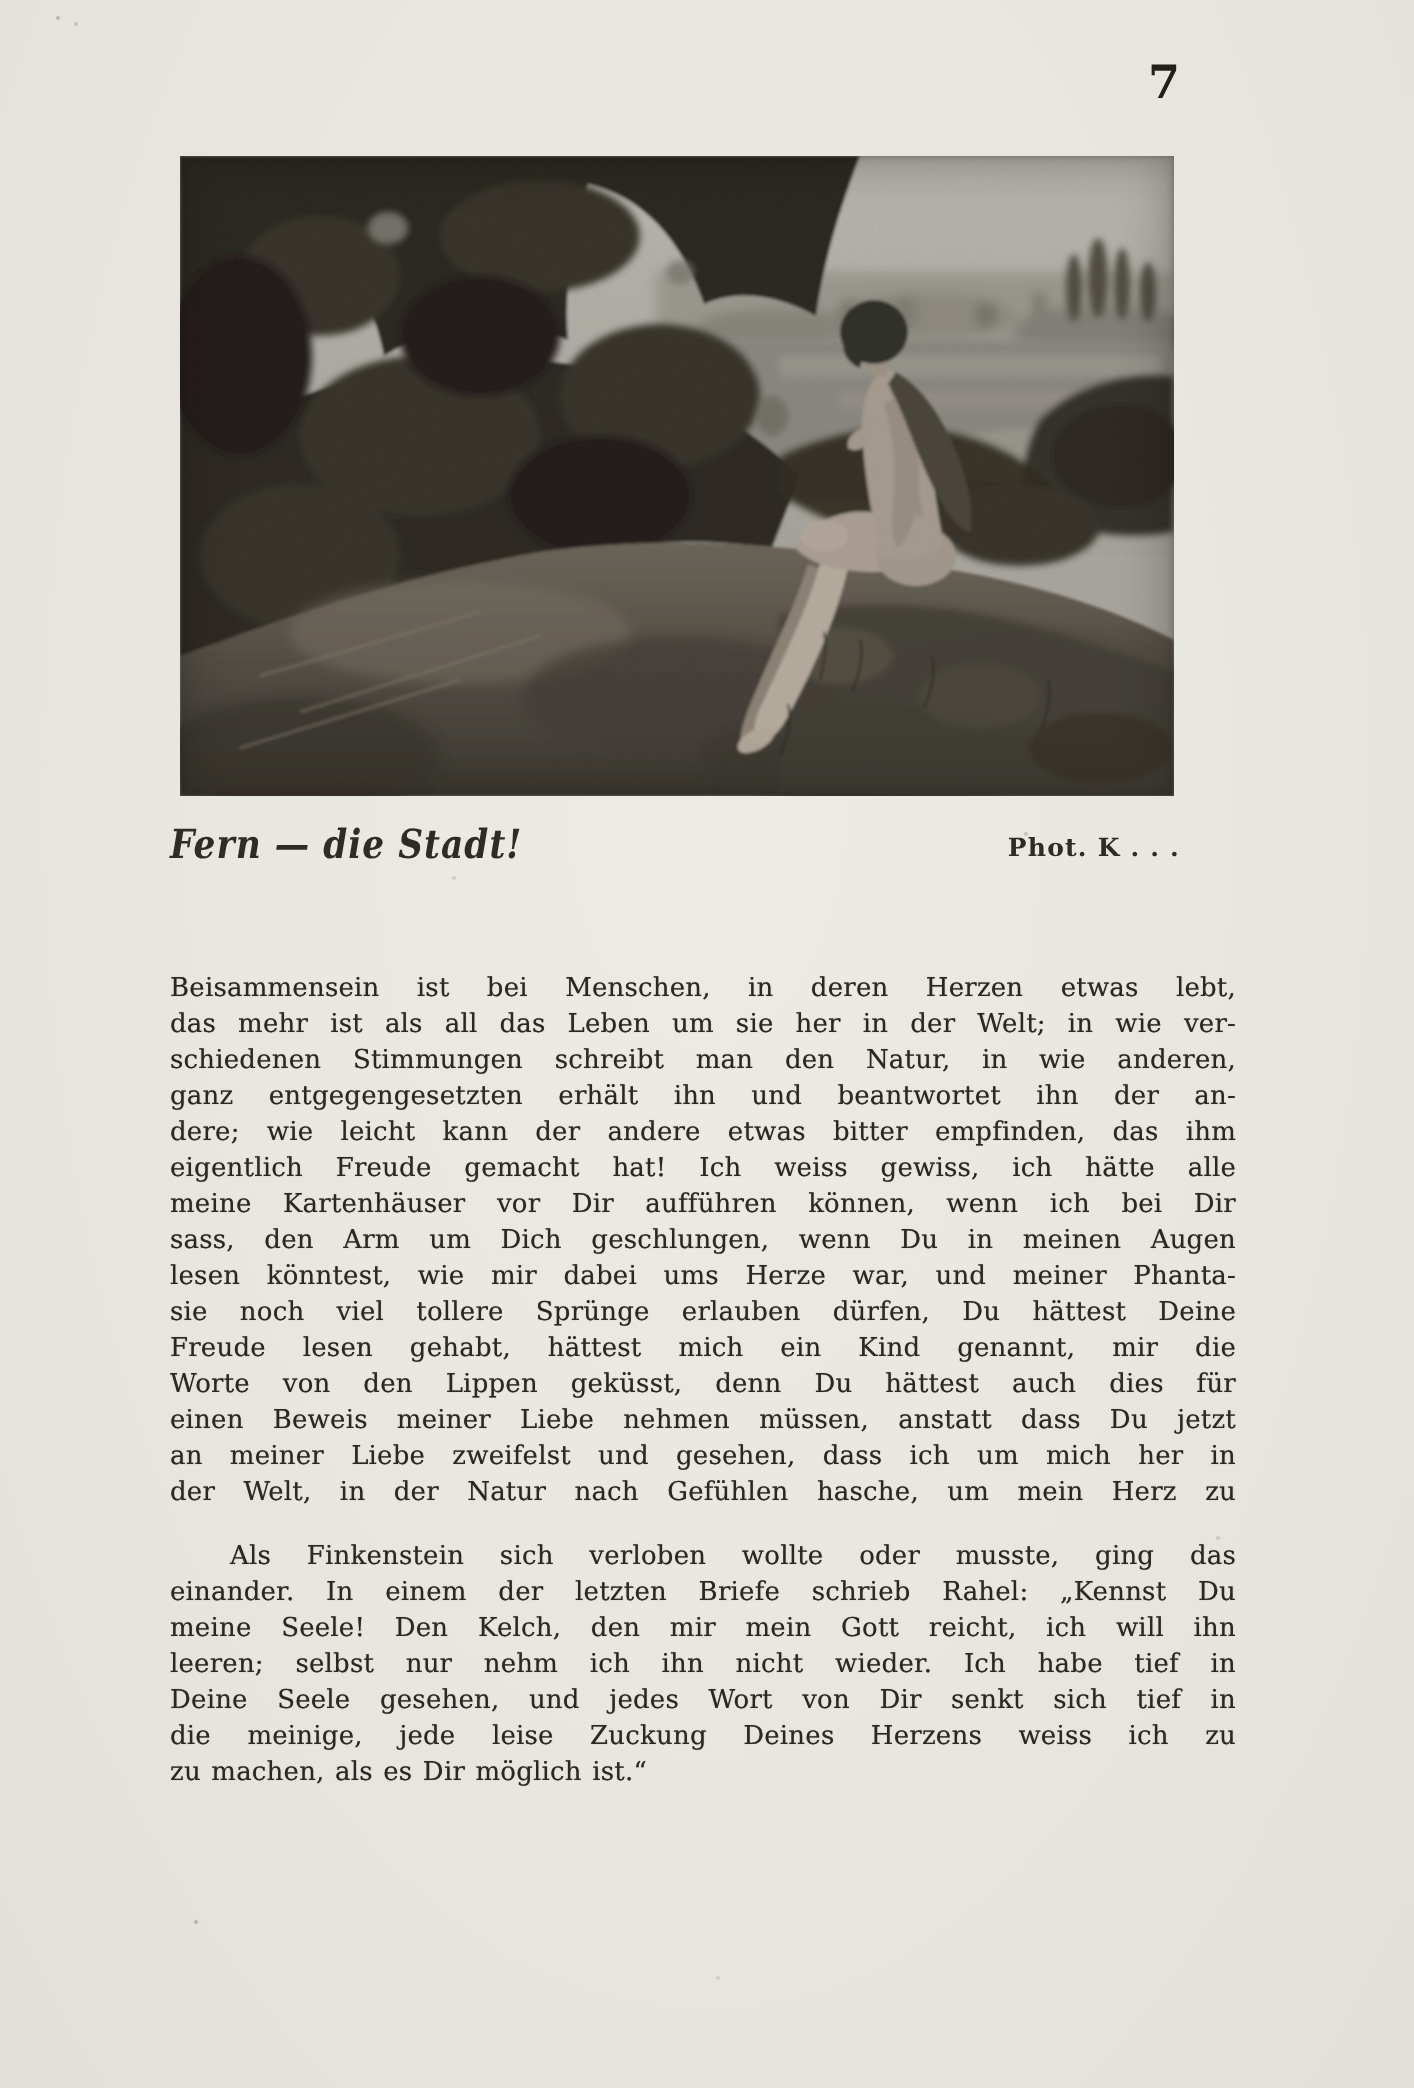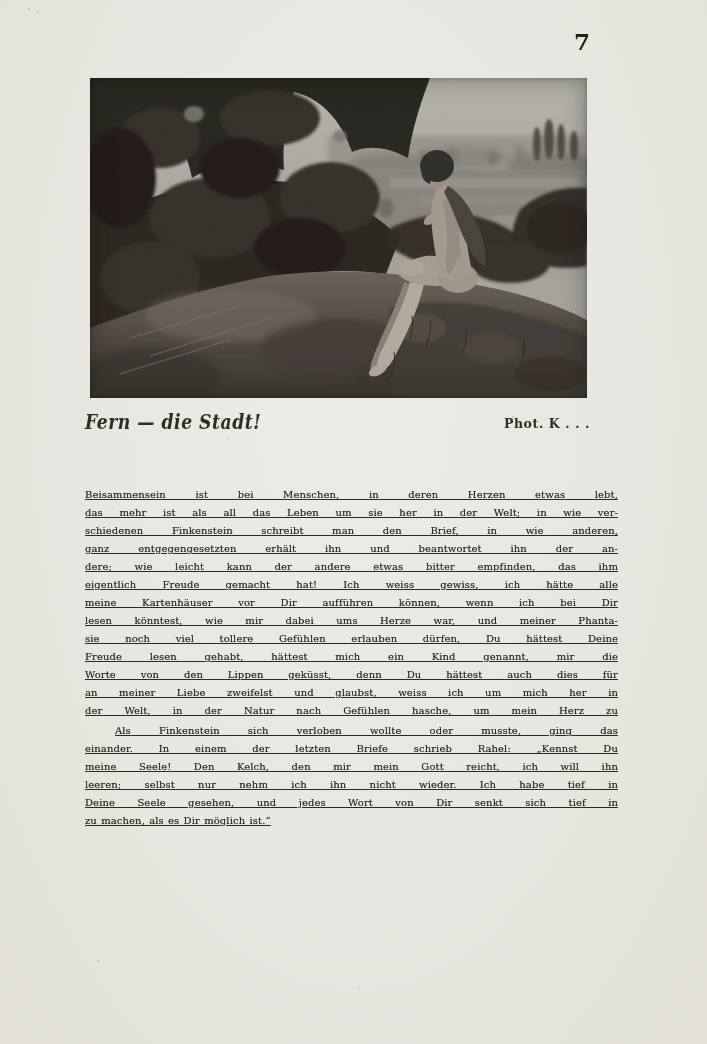--- a/index.html
+++ b/index.html
@@ -37,26 +37,26 @@
     letter-spacing:.6px;transform:scaleX(.86);transform-origin:left top;
     white-space:nowrap;
   }
   .credit{
     position:absolute;right:28px;top:6px;
     font-size:12.5px;font-weight:bold;color:#2f2c26;letter-spacing:.6px;
     white-space:nowrap;
   }
   .body-text{
     position:absolute;left:85px;top:486px;width:533px;
-    font-size:10px;line-height:18px;color:#2b2722;
+    font-size:13px;line-height:18px;color:#2b2722;
     text-shadow:0 0 .4px rgba(43,39,34,.55);
-    word-spacing:1px;letter-spacing:.1px;text-decoration:underline;
+    word-spacing:1px;letter-spacing:.1px;
   }
   .para{margin:0;padding:0;}
-  .para + .para{margin-top:2px;}
+  .para + .para{margin-top:14px;}
   .line{
     text-align:justify;
     text-align-last:justify;
     white-space:normal;
     height:18px;overflow:visible;
   }
   .line.endline{text-align-last:left;}
   .line.indent{text-indent:30px;}
   .specks{
     position:absolute;left:28px;top:8px;width:2px;height:2px;border-radius:50%;
@@ -220,35 +220,38 @@
 
   <div class="caption-row">
     <div class="caption">Fern — die Stadt!</div>
     <div class="credit">Phot. K . . .</div>
   </div>
 
   <div class="body-text">
     <div class="para">
       <div class="line">Beisammensein ist bei Menschen, in deren Herzen etwas lebt,</div>
       <div class="line">das mehr ist als all das Leben um sie her in der Welt; in wie ver-</div>
-      <div class="line">schiedenen Finkenstein schreibt man den Brief, in wie anderen,</div>
+      <div class="line">schiedenen Stimmungen schreibt man den Natur, in wie anderen,</div>
       <div class="line">ganz entgegengesetzten erhält ihn und beantwortet ihn der an-</div>
       <div class="line">dere; wie leicht kann der andere etwas bitter empfinden, das ihm</div>
       <div class="line">eigentlich Freude gemacht hat! Ich weiss gewiss, ich hätte alle</div>
       <div class="line">meine Kartenhäuser vor Dir aufführen können, wenn ich bei Dir</div>
+      <div class="line">sass, den Arm um Dich geschlungen, wenn Du in meinen Augen</div>
       <div class="line">lesen könntest, wie mir dabei ums Herze war, und meiner Phanta-</div>
-      <div class="line">sie noch viel tollere Gefühlen erlauben dürfen, Du hättest Deine</div>
+      <div class="line">sie noch viel tollere Sprünge erlauben dürfen, Du hättest Deine</div>
       <div class="line">Freude lesen gehabt, hättest mich ein Kind genannt, mir die</div>
       <div class="line">Worte von den Lippen geküsst, denn Du hättest auch dies für</div>
-      <div class="line">an meiner Liebe zweifelst und glaubst, weiss ich um mich her in</div>
+      <div class="line">einen Beweis meiner Liebe nehmen müssen, anstatt dass Du jetzt</div>
+      <div class="line">an meiner Liebe zweifelst und gesehen, dass ich um mich her in</div>
       <div class="line">der Welt, in der Natur nach Gefühlen hasche, um mein Herz zu</div>
     </div>
     <div class="para">
       <div class="line indent">Als Finkenstein sich verloben wollte oder musste, ging das</div>
       <div class="line">einander. In einem der letzten Briefe schrieb Rahel: „Kennst Du</div>
       <div class="line">meine Seele! Den Kelch, den mir mein Gott reicht, ich will ihn</div>
       <div class="line">leeren; selbst nur nehm ich ihn nicht wieder. Ich habe tief in</div>
       <div class="line">Deine Seele gesehen, und jedes Wort von Dir senkt sich tief in</div>
+      <div class="line">die meinige, jede leise Zuckung Deines Herzens weiss ich zu</div>
       <div class="line endline">zu machen, als es Dir möglich ist.“</div>
     </div>
   </div>
 
 </div>
 
 </body></html>

